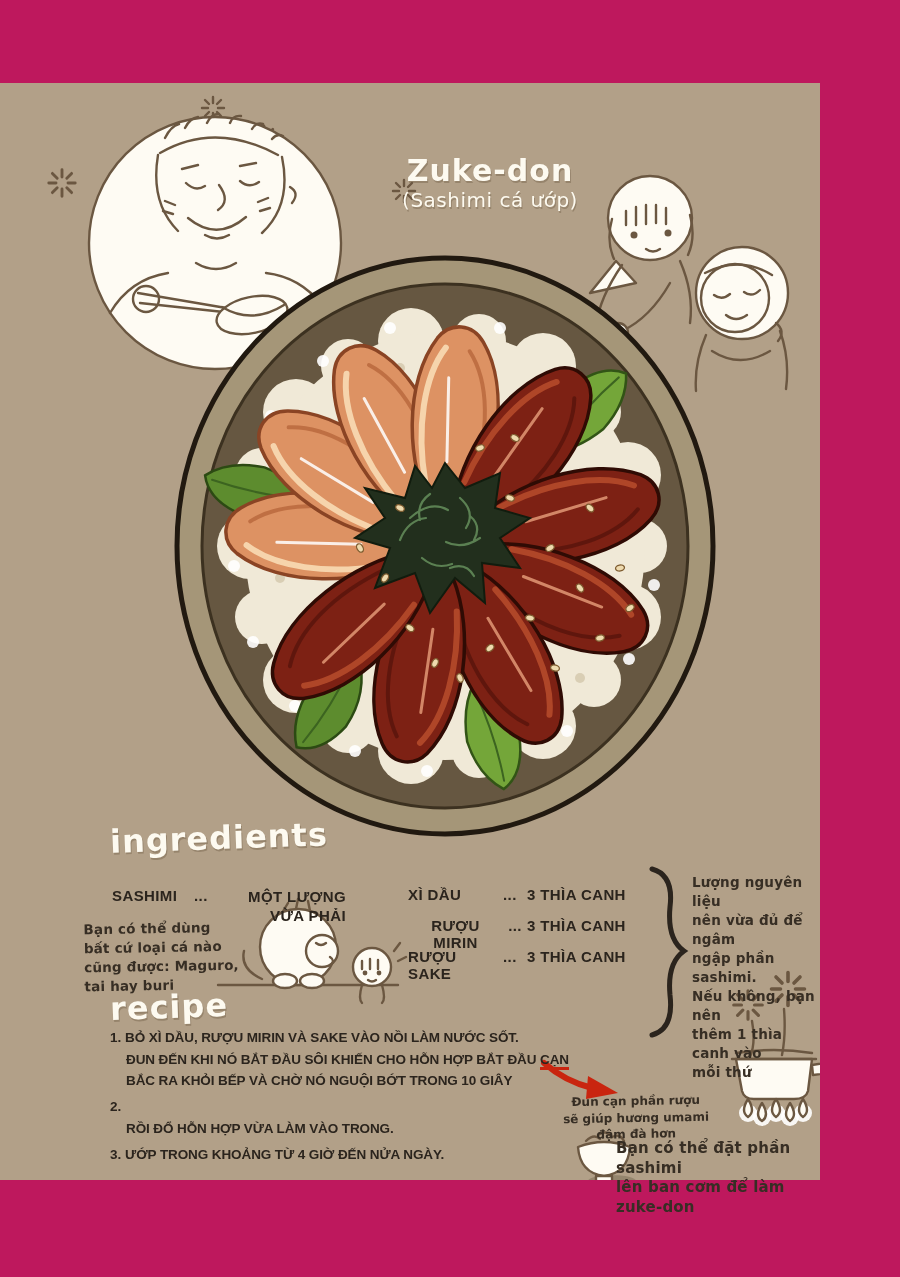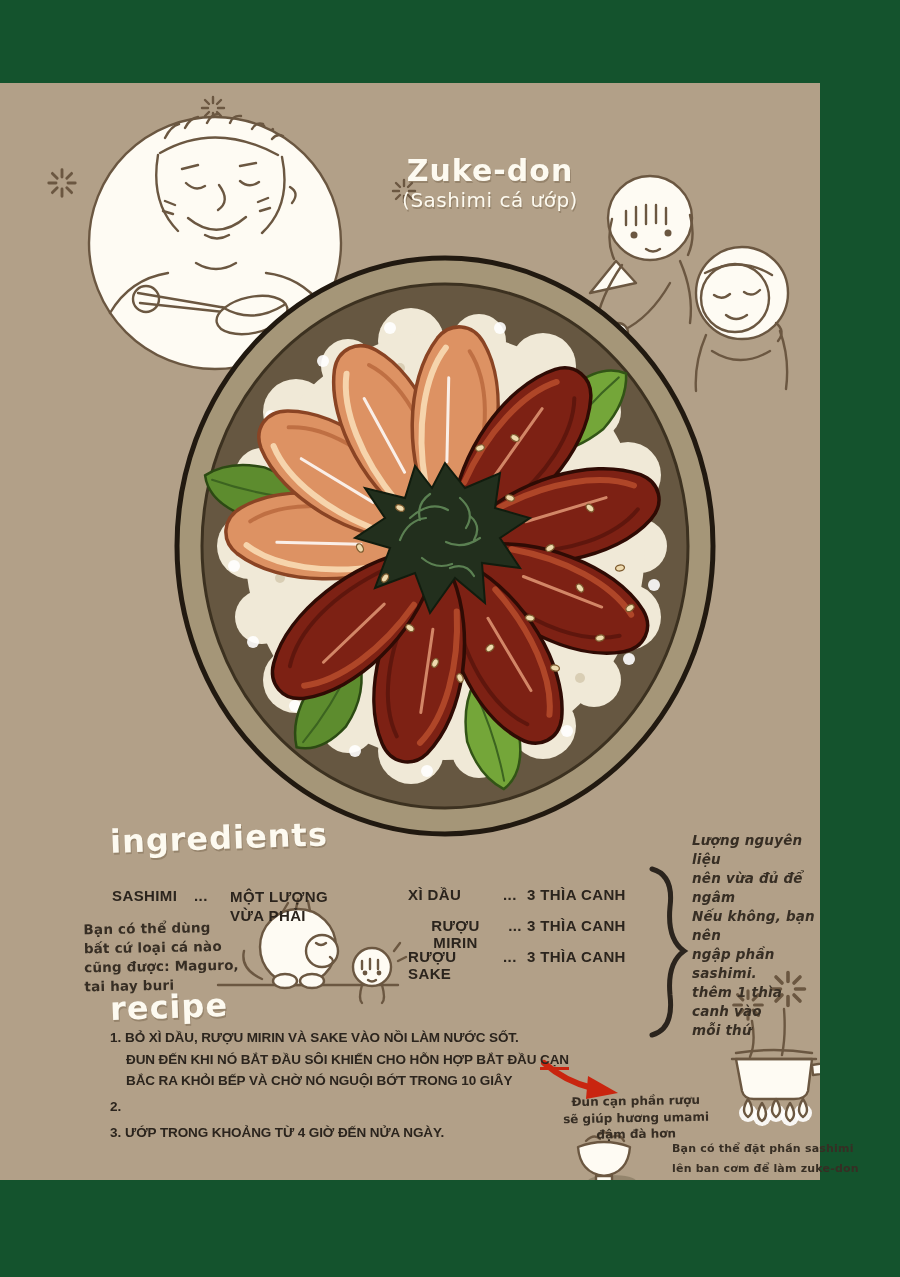--- a/index.html
+++ b/index.html
@@ -1,16 +1,16 @@
 <!DOCTYPE html>
 <html style="--bg: #b2a088; --paper: #fefbf3; --ink: #2b241d; --doodle: #6b5741; --red: #c9250f; --white_text: #fdfaf0; --bowl_rim: #a59678; --bowl_inner: #665741; --rice: #f0e9d7; --tuna: #7d2114; --salmon: #dd9263; --nori: #222f1d; --leaf: #74a639; --sesame: #eedaae;"><head>
 <meta charset="utf-8">
 <style>
   html,body{margin:0;padding:0;background:#ffffff;}
-  .page{position:relative;width:900px;height:1277px;background:#14532d;overflow:hidden;
+  .page{position:relative;width:900px;height:1277px;background:#be185d;overflow:hidden;
         font-family:"DejaVu Sans",sans-serif;}
   .artboard{position:absolute;left:0;top:83px;width:820px;height:1097px;background:var(--bg,#b2a088);}
   .layer{position:absolute;left:0;top:0;width:820px;height:1097px;}
   .scene{z-index:1;}
   .bowlsvg{z-index:2;}
   .txt{position:absolute;z-index:3;}
 
   
   .title-line1{font-weight:bold;font-size:30px;letter-spacing:1px;}
   .title-line2{font-weight:normal;font-size:20px;letter-spacing:.5px;}
@@ -18,21 +18,21 @@
   .heading{font-weight:bold;font-size:32px;letter-spacing:1px;transform:rotate(-2deg);}
   .cap{font-weight:bold;font-size:15px;color:var(--ink,#2b241d);letter-spacing:.4px;
        font-family:"Liberation Sans",sans-serif;}
   .hw{font-weight:bold;font-size:13.5px;line-height:19px;color:#372e24;letter-spacing:.2px;}
   .hw-sm{font-weight:bold;font-size:12px;line-height:16.5px;color:#372e24;}
   .ing-row{display:flex;align-items:flex-start;}
   .ing-name{width:95px;}
   .ing-dots{width:24px;}
   .sash-name{width:82px;}
   .sash-dots{width:36px;}
-  .amount-block{width:116px;text-align:left;line-height:19px;}
+  .amount-block{width:116px;text-align:right;line-height:19px;}
   .steps{width:475px;}
   .step{margin-bottom:4.5px;}
   .step-line{font-family:"Liberation Sans",sans-serif;font-weight:bold;font-size:13.5px;
              line-height:21.5px;color:var(--ink,#2b241d);letter-spacing:-0.1px;white-space:nowrap;}
   .step-line.first{display:flex;}
   .step-num{margin-right:4px;}
   .cont{padding-left:16px;}
   .red-underline{border-bottom:3px solid var(--red,#c9250f);padding-bottom:0px;margin-top:48px;}
 
   
@@ -385,25 +385,25 @@
         <span class="cap ing-dots">...</span>
         <span class="cap">3 THÌA CANH</span>
       </div>
       <div class="ing-row" style="height:31px;">
         <span class="cap ing-name">RƯỢU SAKE</span>
         <span class="cap ing-dots">...</span>
         <span class="cap">3 THÌA CANH</span>
       </div>
     </div>
 
-    <div class="txt hw" style="left:692px;top:748px;width:128px;font-style:italic;">
+    <div class="txt hw" style="left:692px;top:790px;width:128px;">
       <div>Lượng nguyên liệu</div>
       <div>nên vừa đủ để ngâm</div>
+      <div>ngập phần sashimi.</div>
       <div>Nếu không, bạn nên</div>
-      <div>ngập phần sashimi.</div>
       <div>thêm 1 thìa canh vào</div>
       <div>mỗi thứ</div>
     </div>
 
     <div class="txt white-text heading" style="left:110px;top:905px;">recipe</div>
 
     <div class="txt steps" style="left:110px;top:944px;">
       <div class="step">
         <div class="step-line first">
           <span class="step-num">1.</span>
@@ -411,34 +411,35 @@
         </div>
         <div class="step-line cont">
           <span>ĐUN ĐẾN KHI NÓ BẮT ĐẦU SÔI KHIẾN CHO HỖN HỢP BẮT ĐẦU </span><span class="red-underline">CẠN</span>
         </div>
         <div class="step-line cont">BẮC RA KHỎI BẾP VÀ CHỜ NÓ NGUỘI BỚT TRONG 10 GIÂY</div>
       </div>
       <div class="step">
         <div class="step-line first">
           <span class="step-num">2.</span>
         </div>
+        <div class="step-line cont">RỒI ĐỔ HỖN HỢP VỪA LÀM VÀO TRONG.</div>
       </div>
       <div class="step">
         <div class="step-line first">
           <span class="step-num">3.</span>
           <span>ƯỚP TRONG KHOẢNG TỪ 4 GIỜ ĐẾN NỬA NGÀY.</span>
         </div>
       </div>
     </div>
 
     <div class="txt hw-sm" style="left:556px;top:1010px;width:160px;text-align:center;transform:rotate(-1deg);">
       <div>Đun cạn phần rượu</div>
       <div>sẽ giúp hương umami</div>
       <div>đậm đà hơn</div>
     </div>
 
-    <div class="txt hw" style="left:672px;top:1056px;width:200px;line-height:19.5px;font-size:11px;">
+    <div class="txt hw" style="left:616px;top:1056px;width:200px;line-height:19.5px;font-size:15px;">
       <div>Bạn có thể đặt phần sashimi</div>
       <div>lên ban cơm để làm zuke-don</div>
     </div>
 
   </div>
 </div>
 
 </body></html>

